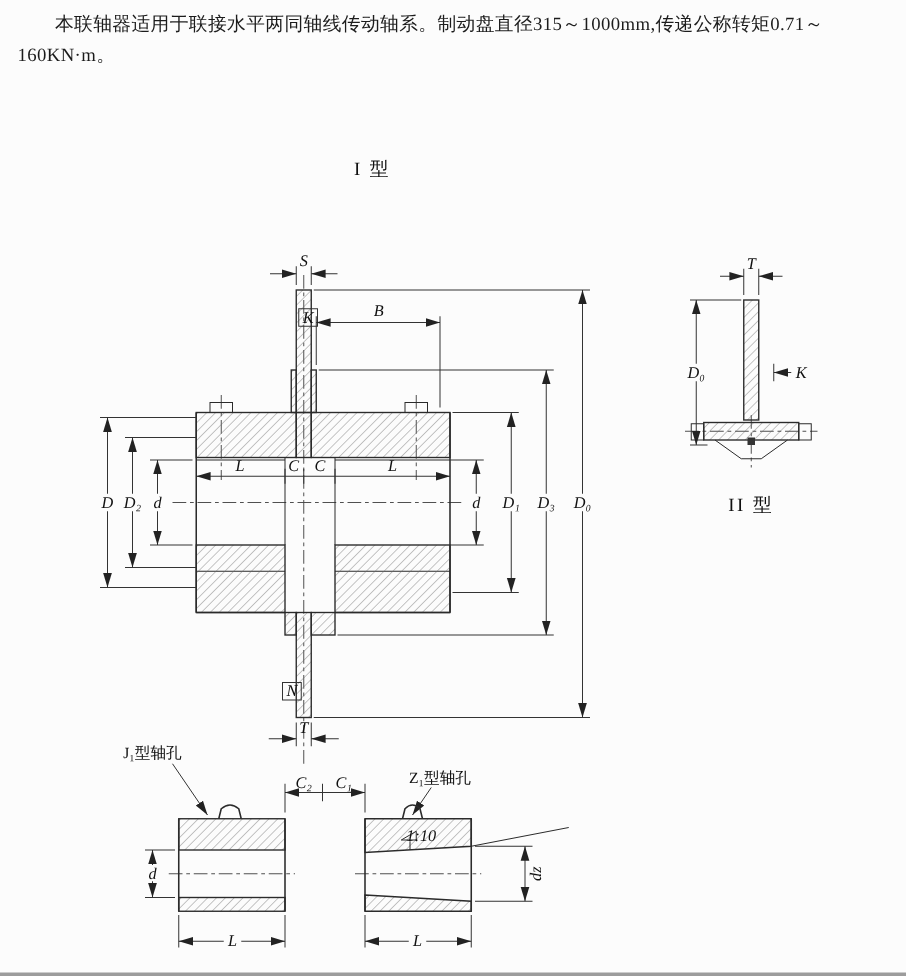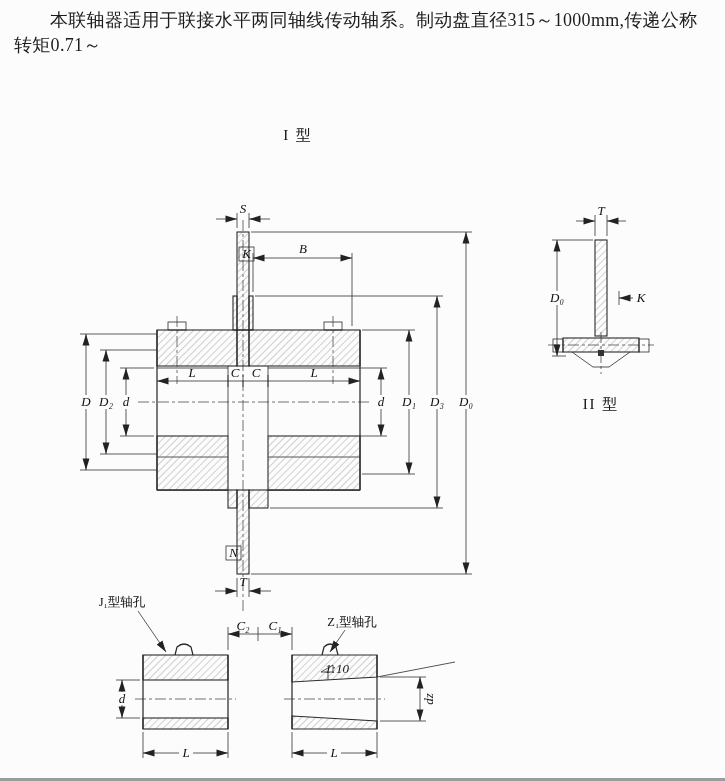--- a/index.html
+++ b/index.html
@@ -3,21 +3,21 @@
 <meta charset="utf-8">
 <style>
   html,body{margin:0;padding:0;}
   body{
     width:725px;height:781px;position:relative;overflow:hidden;
     background:#fcfcfc;
     font-family:"Liberation Serif", serif;
   }
   .description{
     position:absolute;left:14px;top:8px;right:12px;
-    font-size:18px;line-height:25px;color:#1c1c1c;
+    font-size:15px;line-height:25px;color:#1c1c1c;
     letter-spacing:0.3px;
   }
   .description .l1{text-indent:2em;}
   svg{position:absolute;left:0;top:0;}
   svg text{text-anchor:middle;}
   .lbl{font:italic 13px "Liberation Serif", serif;fill:#111;}
   .cnl{font:12.5px "Liberation Serif", serif;fill:#111;font-style:normal;}
   .big{font:15px "Liberation Serif", serif;fill:#111;font-style:normal;letter-spacing:2px;}
   .ol{fill:none;stroke:#2b2b2b;stroke-width:1.25;}
   .tl{fill:none;stroke:#2b2b2b;stroke-width:0.8;}
@@ -26,20 +26,21 @@
   .ht{fill:url(#h);stroke:#2b2b2b;stroke-width:1.1;}
   .bg{fill:#fcfcfc;stroke:none;}
   .box{fill:none;stroke:#333;stroke-width:0.8;}
   .edge{position:absolute;left:0;bottom:0;width:100%;height:3px;background:#9c9c9c;}
 </style>
 </head>
 <body>
 
 <div class="description">
   <div class="l1">本联轴器适用于联接水平两同轴线传动轴系。制动盘直径315～1000mm,传递公称转矩0.71～</div>
+  <div class="l2">160KN·m。</div>
 </div>
 
 <svg width="725" height="781" viewBox="0 0 725 781">
   <defs>
     <pattern id="h" patternUnits="userSpaceOnUse" width="5" height="5" patternTransform="rotate(45)">
       <line x1="0" y1="0" x2="0" y2="5" stroke="#666" stroke-width="0.6"></line>
     </pattern>
     <marker id="ar" viewBox="0 0 10 8" refX="9.6" refY="4" markerWidth="12" markerHeight="9.6" orient="auto-start-reverse" markerUnits="userSpaceOnUse">
       <path d="M0,1.1 L9.6,4 L0,6.9 Z" fill="#222"></path>
     </marker>

